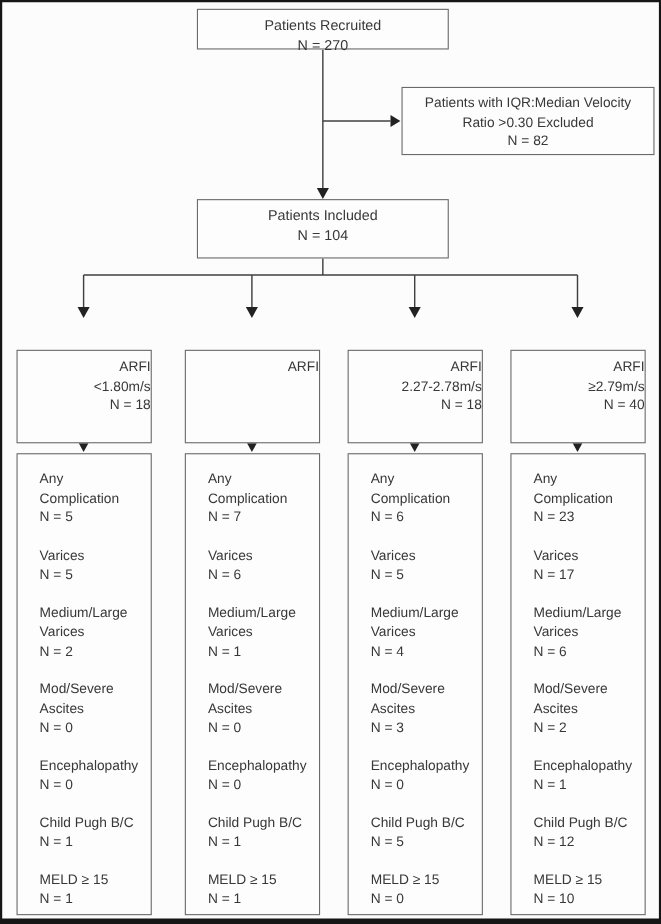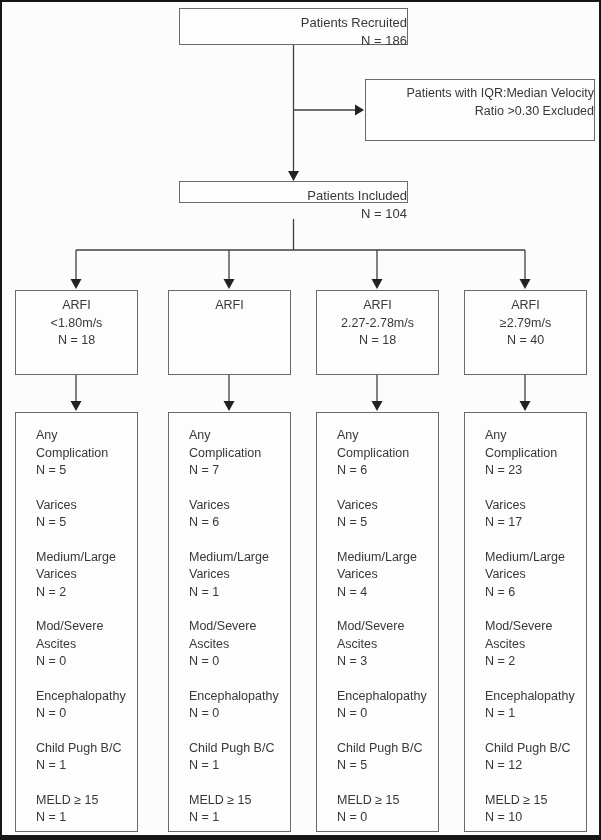--- a/index.html
+++ b/index.html
@@ -14,24 +14,24 @@
     font-family: "Liberation Sans", "DejaVu Sans", sans-serif;
     color: #383838;
     overflow: hidden;
   }
   .box {
     position: absolute;
     box-sizing: border-box;
     border: 1.4px solid #6a6a6a;
     background: #fdfdfd;
   }
-  .center-text { text-align: right; }
+  .center-text { text-align: center; }
   .hdr-box { font-size: 13px; line-height: 18px; padding-top: 5px; }
   .excl-box { font-size: 12.5px; line-height: 17.5px; padding-top: 5px; }
-  .arfi-box { font-size: 12.5px; line-height: 17.5px; padding-top: 6px; text-align: center; }
+  .arfi-box { font-size: 12.5px; line-height: 17.5px; padding-top: 6px; text-align: right; margin-top: 28px; }
   .outcome-box {
     font-size: 12.5px;
     line-height: 17.5px;
     padding: 14px 12px 0 20px;
     text-align: left;
   }
   .outcome-item { margin-bottom: 17px; }
   .connector-svg {
     position: absolute;
     left: 0; top: 0;
@@ -71,29 +71,30 @@
     <path d="M227 373 L227 400"></path>
     <polygon points="221.5,399 232.5,399 227,409"></polygon>
     <path d="M375 373 L375 400"></path>
     <polygon points="369.5,399 380.5,399 375,409"></polygon>
     <path d="M523 373 L523 400"></path>
     <polygon points="517.5,399 528.5,399 523,409"></polygon>
   </svg>
 
   <div class="box hdr-box center-text" style="left:177px; top:6px; width:229px; height:37px;">
     <div>Patients Recruited</div>
-    <div>N = 186</div>
+    <div>N = 270</div>
   </div>
 
   <div class="box excl-box center-text" style="left:363px; top:77px; width:230px; height:62px;">
     <div>Patients with IQR:Median Velocity</div>
     <div>Ratio &gt;0.30 Excluded</div>
-  </div>
-
-  <div class="box hdr-box center-text" style="left:177px; top:179px; width:229px; height:22px;">
+    <div>N = 82</div>
+  </div>
+
+  <div class="box hdr-box center-text" style="left:177px; top:179px; width:229px; height:54px;">
     <div>Patients Included</div>
     <div>N = 104</div>
   </div>
 
   <div class="box arfi-box" style="left:13px; top:288px; width:123px; height:85px;">
     <div>ARFI</div>
     <div>&lt;1.80m/s</div>
     <div>N = 18</div>
   </div>
   <div class="box arfi-box" style="left:166px; top:288px; width:123px; height:85px;">

